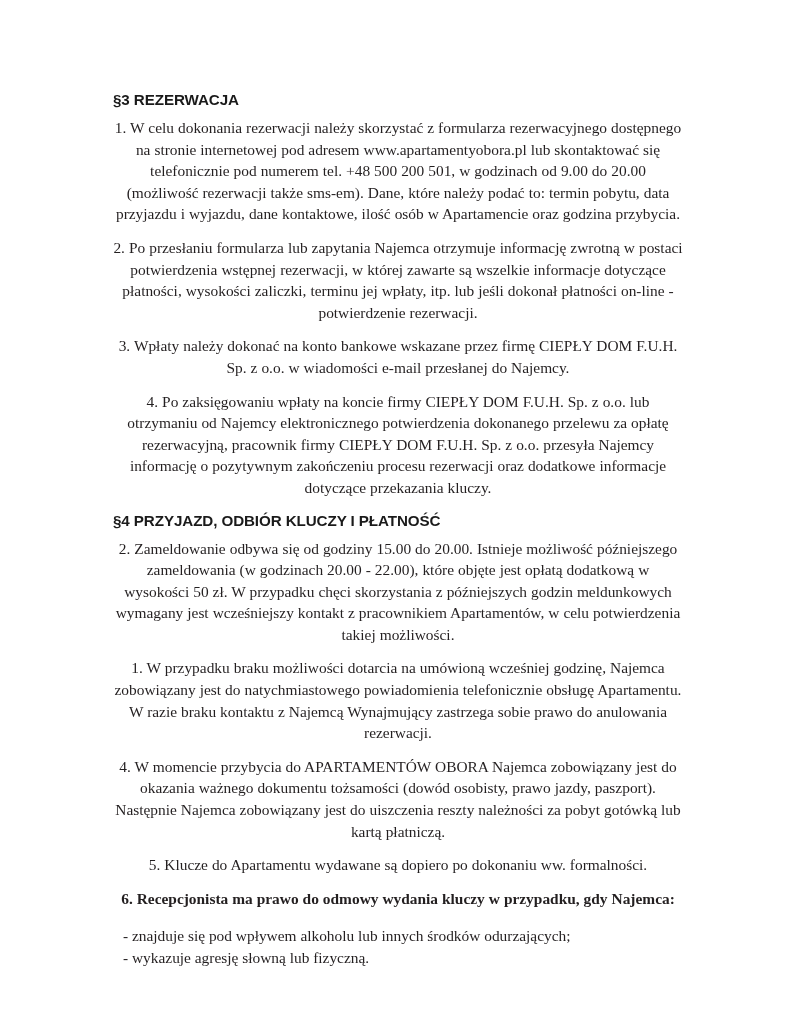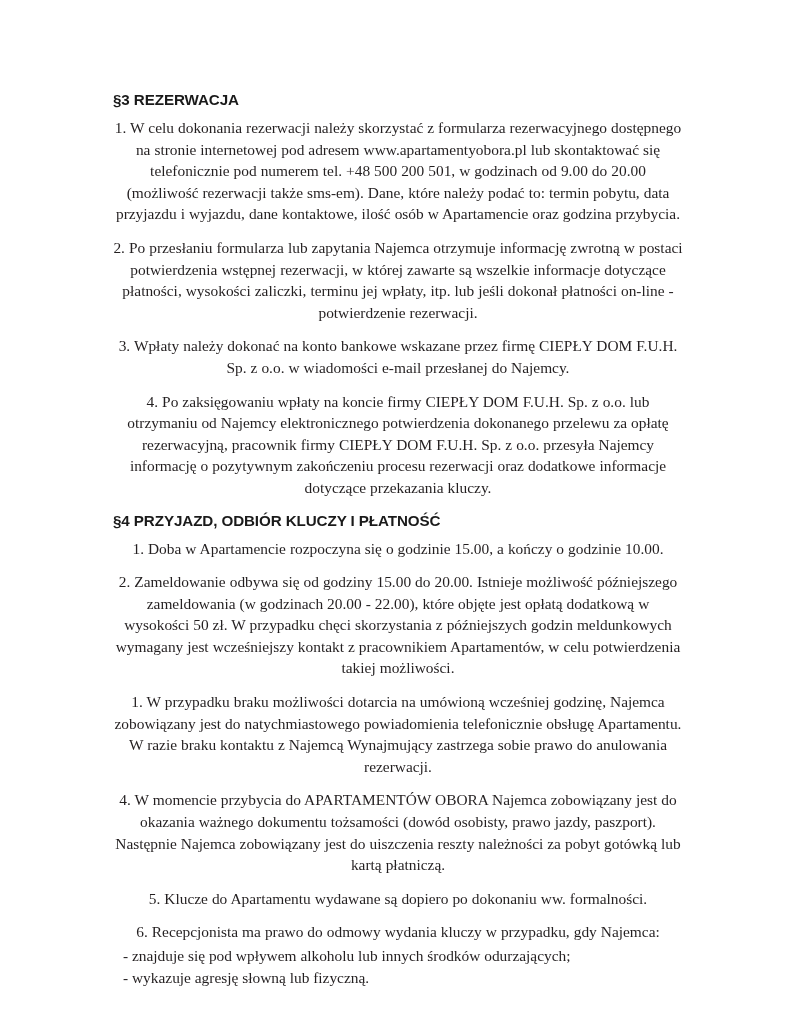--- a/index.html
+++ b/index.html
@@ -48,21 +48,22 @@
     line-height: 21.6px;
     color: #231f20;
     margin: 0 0 12px 0;
     text-align: center;
     word-spacing: 0.15px;
   }
   .para:last-child {
     margin-bottom: 0;
   }
   .para.tight {
-    margin-bottom: 2px;
+    margin-bottom: 16px;
+    font-weight: bold;
   }
   .sublist {
     list-style: none;
     margin: 0 0 0 0;
     padding: 0;
   }
   .sublist li {
     font-family: "Liberation Serif", serif;
     font-size: 15.4px;
     line-height: 21.6px;
@@ -82,21 +83,20 @@
     <p class="para">1. W celu dokonania rezerwacji należy skorzystać z formularza rezerwacyjnego dostępnego na stronie internetowej pod adresem www.apartamentyobora.pl lub skontaktować się telefonicznie pod numerem tel. +48 500 200 501, w godzinach od 9.00 do 20.00 (możliwość rezerwacji także sms-em). Dane, które należy podać to: termin pobytu, data przyjazdu i wyjazdu, dane kontaktowe, ilość osób w Apartamencie oraz godzina przybycia.</p>
 
     <p class="para">2. Po przesłaniu formularza lub zapytania Najemca otrzymuje informację zwrotną w postaci potwierdzenia wstępnej rezerwacji, w której zawarte są wszelkie informacje dotyczące płatności, wysokości zaliczki, terminu jej wpłaty, itp. lub jeśli dokonał płatności on-line - potwierdzenie rezerwacji.</p>
 
     <p class="para">3. Wpłaty należy dokonać na konto bankowe wskazane przez firmę CIEPŁY DOM F.U.H. Sp. z o.o. w wiadomości e-mail przesłanej do Najemcy.</p>
 
     <p class="para">4. Po zaksięgowaniu wpłaty na koncie firmy CIEPŁY DOM F.U.H. Sp. z o.o. lub otrzymaniu od Najemcy elektronicznego potwierdzenia dokonanego przelewu za opłatę rezerwacyjną, pracownik firmy CIEPŁY DOM F.U.H. Sp. z o.o. przesyła Najemcy informację o pozytywnym zakończeniu procesu rezerwacji oraz dodatkowe informacje dotyczące przekazania kluczy.</p>
 
     <h2 class="section-heading second">§4 PRZYJAZD, ODBIÓR KLUCZY I PŁATNOŚĆ</h2>
 
-    <p class="para">1. Doba w Apartamencie rozpoczyna się o godzinie 15.00, a kończy o godzinie 10.00.</p>
 
     <p class="para">2. Zameldowanie odbywa się od godziny 15.00 do 20.00. Istnieje możliwość późniejszego zameldowania (w godzinach 20.00 - 22.00), które objęte jest opłatą dodatkową w wysokości 50 zł. W przypadku chęci skorzystania z późniejszych godzin meldunkowych wymagany jest wcześniejszy kontakt z pracownikiem Apartamentów, w celu potwierdzenia takiej możliwości.</p>
 
     <p class="para">1. W przypadku braku możliwości dotarcia na umówioną wcześniej godzinę, Najemca zobowiązany jest do natychmiastowego powiadomienia telefonicznie obsługę Apartamentu. W razie braku kontaktu z Najemcą Wynajmujący zastrzega sobie prawo do anulowania rezerwacji.</p>
 
     <p class="para">4. W momencie przybycia do APARTAMENTÓW OBORA Najemca zobowiązany jest do okazania ważnego dokumentu tożsamości (dowód osobisty, prawo jazdy, paszport). Następnie Najemca zobowiązany jest do uiszczenia reszty należności za pobyt gotówką lub kartą płatniczą.</p>
 
     <p class="para">5. Klucze do Apartamentu wydawane są dopiero po dokonaniu ww. formalności.</p>
 
     <p class="para tight">6. Recepcjonista ma prawo do odmowy wydania kluczy w przypadku, gdy Najemca:</p>

